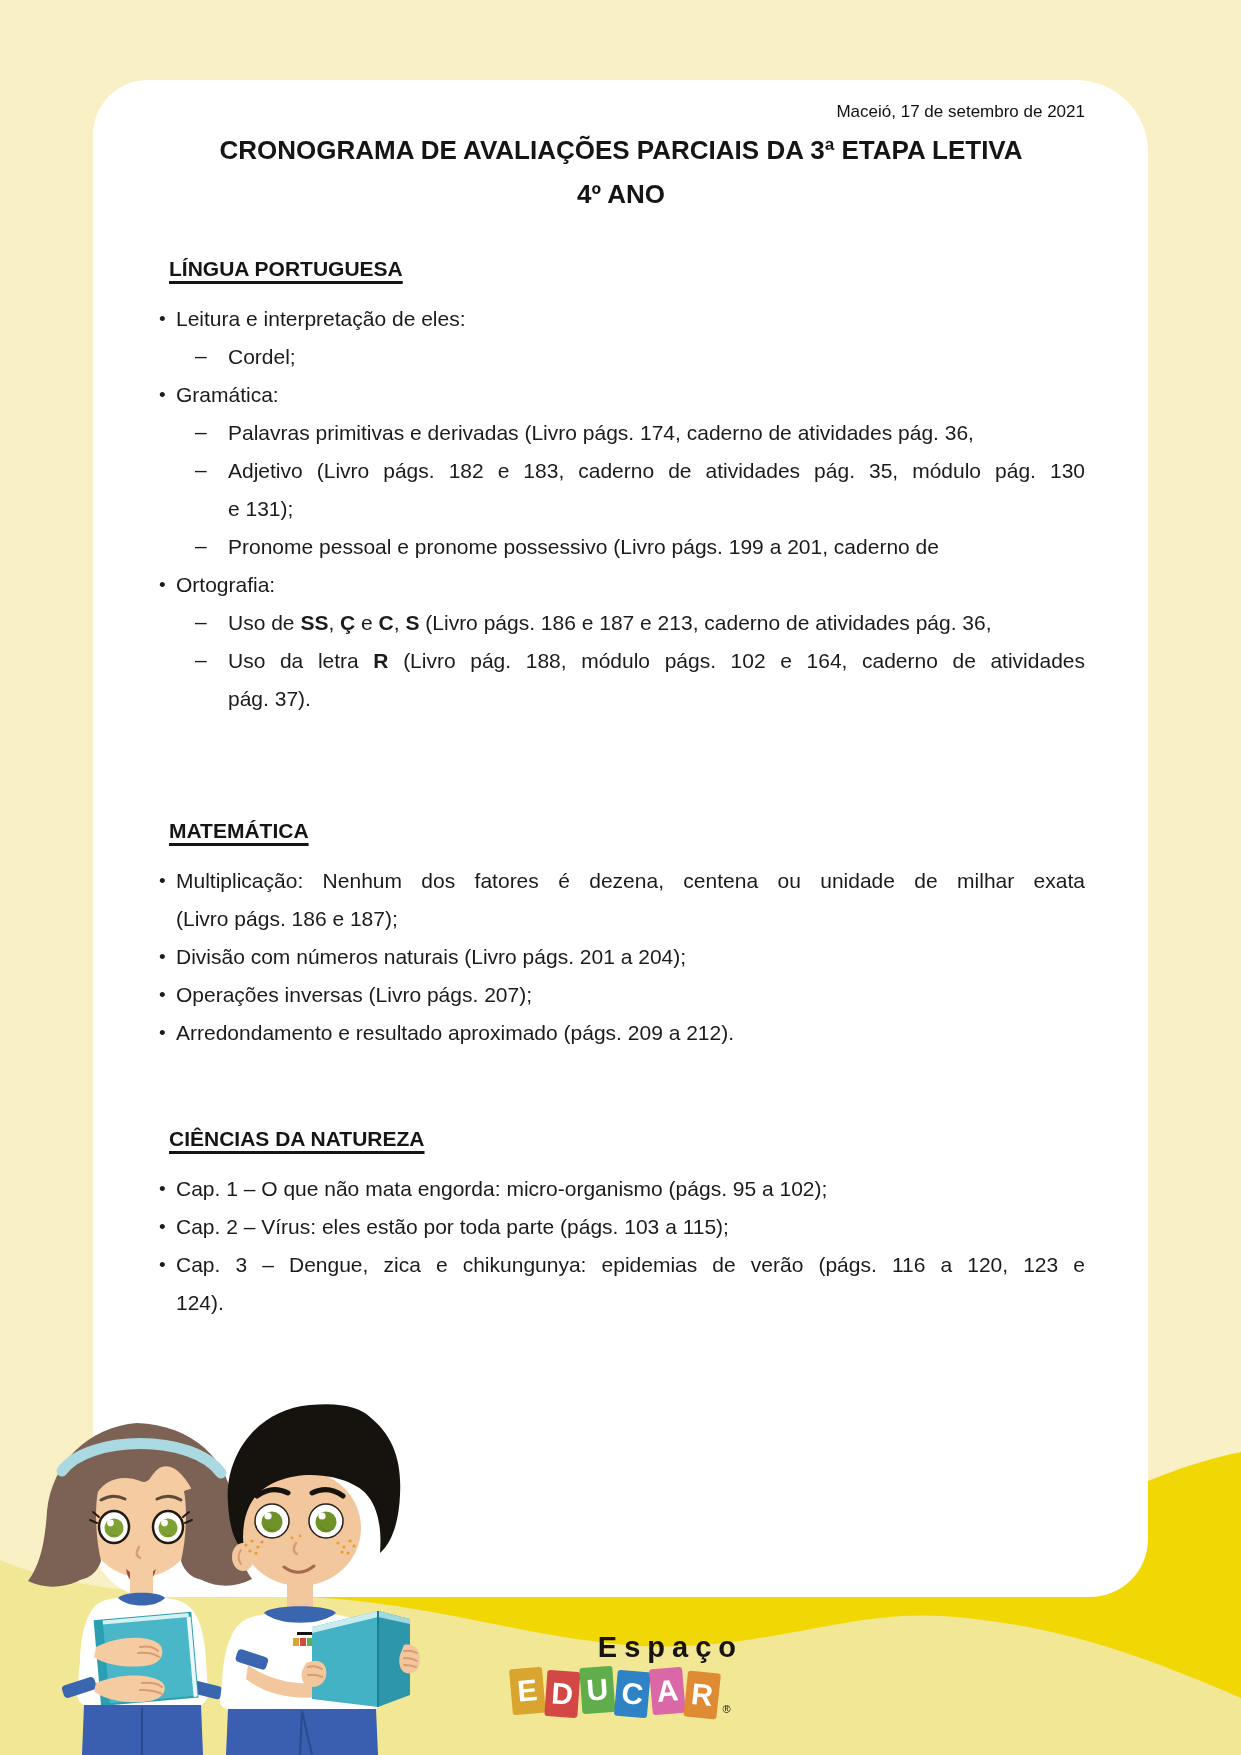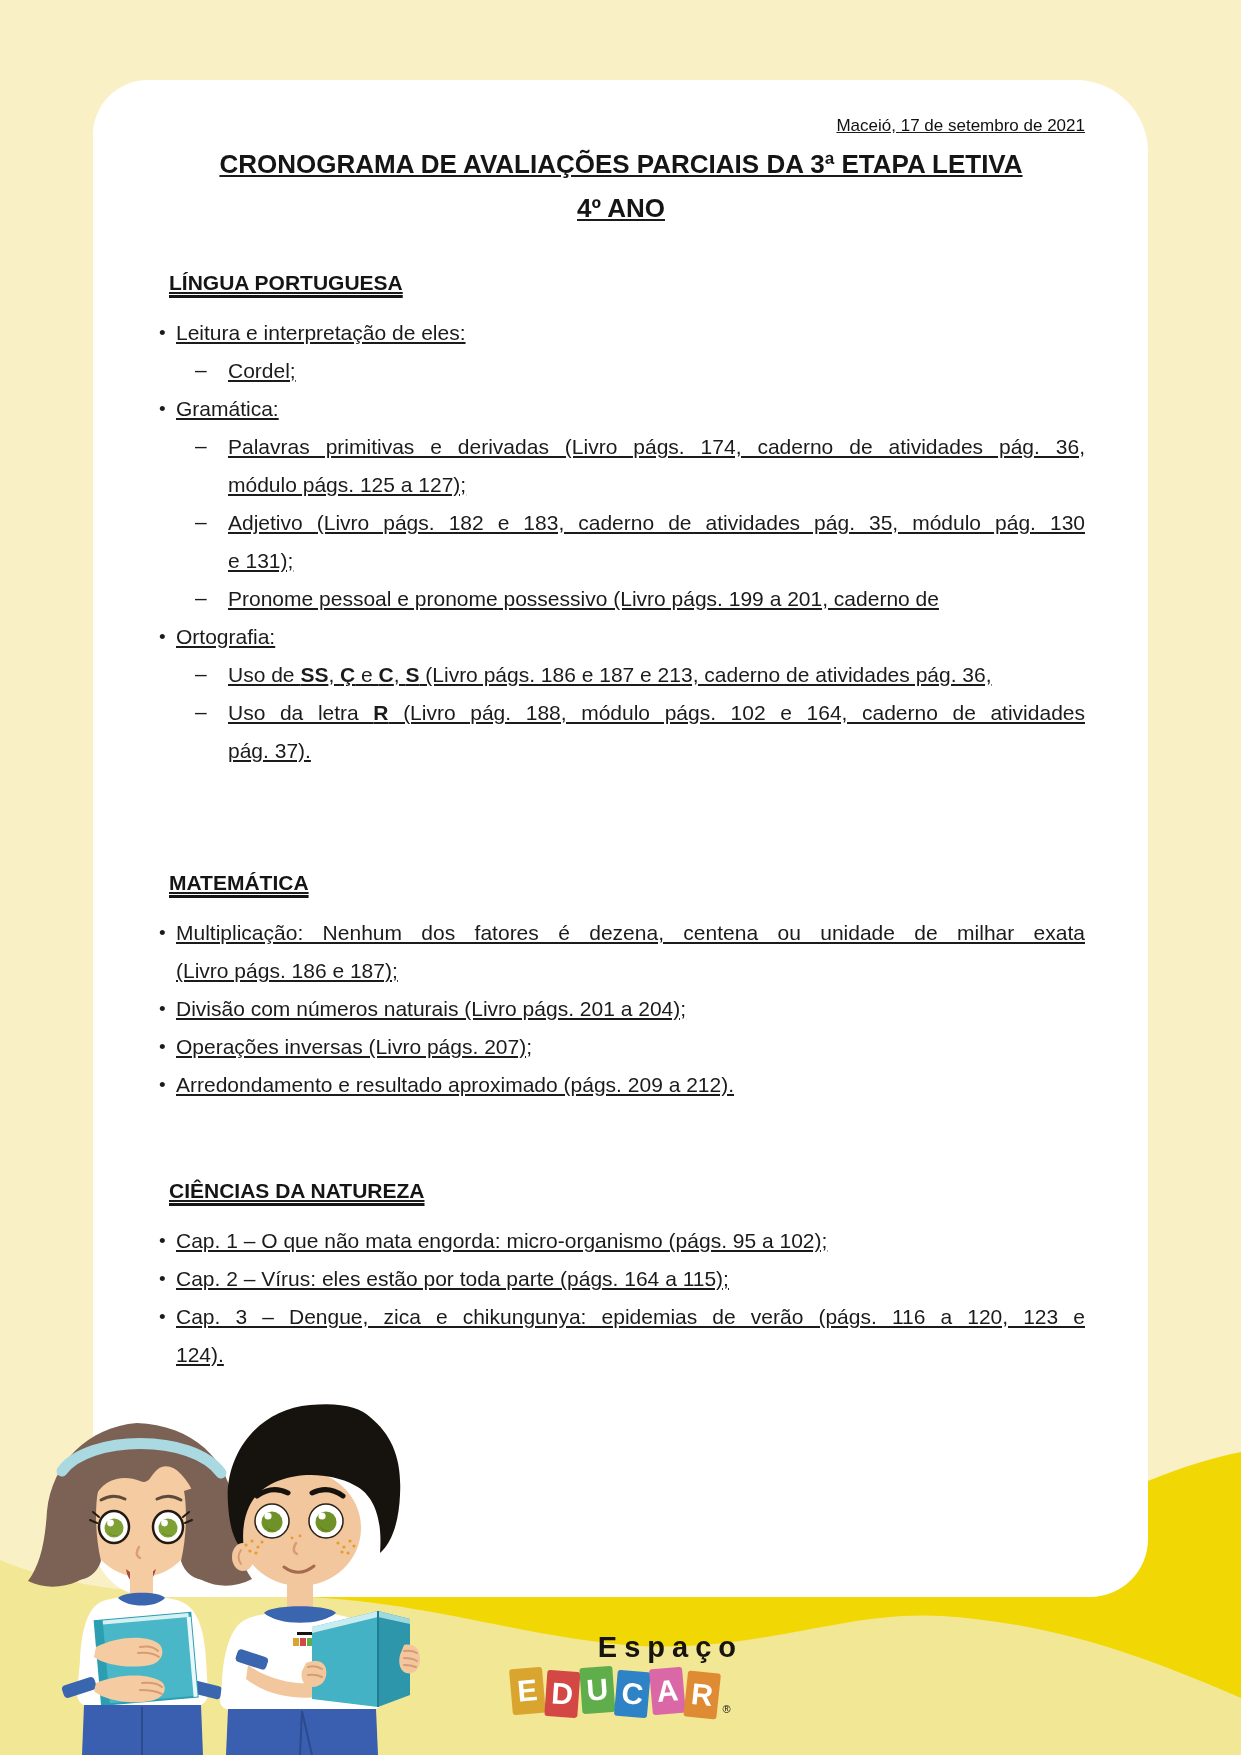--- a/index.html
+++ b/index.html
@@ -8,21 +8,21 @@
 
   
   #waves{position:absolute;left:0;top:0;width:1241px;height:1755px;z-index:1;}
 
   
   .card{
     position:absolute;left:93px;top:80px;width:1055px;height:1517px;
     background:#FFFFFF;border-radius:55px 72px 58px 58px;z-index:2;
     box-sizing:border-box;
   }
-  .content{padding:34px 63px 0 64px;color:#1B1B1B;text-decoration:underline;}
+  .content{padding:20px 63px 0 64px;color:#1B1B1B;}
 
   .date{font-size:17px;line-height:24px;text-align:right;color:#111;}
 
   .title{margin-top:4px;text-align:center;font-size:26px;font-weight:bold;line-height:44px;color:#151515;}
 
   .section{margin:0;}
   .section.s0{margin-top:34px;}
   .section.s1{margin-top:94px;}
   .section.s2{margin-top:68px;}
   h2.sec-heading{
@@ -92,21 +92,20 @@
             <div class="txt">Cordel;</div>
           </li>
           <li class="item l1">
             <span class="marker">•</span>
             <div class="txt">Gramática:</div>
           </li>
           <li class="item l2">
             <span class="marker">–</span>
             <div class="txt">
                 <div class="jline">Palavras primitivas e derivadas (Livro págs. 174, caderno de atividades pág. 36,</div>
-                <div class="jline">módulo págs. 125 a 127);</div>
               </div>
           </li>
           <li class="item l2">
             <span class="marker">–</span>
             <div class="txt">
                 <div class="jline">Adjetivo (Livro págs. 182 e 183, caderno de atividades pág. 35, módulo pág. 130</div>
                 <div class="jline">e 131);</div>
               </div>
           </li>
           <li class="item l2">
@@ -162,21 +161,21 @@
 
       <div class="section s2">
         <h2 class="sec-heading">CIÊNCIAS DA NATUREZA</h2>
         <ul class="lst">
           <li class="item l1">
             <span class="marker">•</span>
             <div class="txt">Cap. 1 – O que não mata engorda: micro-organismo (págs. 95 a 102);</div>
           </li>
           <li class="item l1">
             <span class="marker">•</span>
-            <div class="txt">Cap. 2 – Vírus: eles estão por toda parte (págs. 164 a 115);</div>
+            <div class="txt">Cap. 2 – Vírus: eles estão por toda parte (págs. 103 a 115);</div>
           </li>
           <li class="item l1">
             <span class="marker">•</span>
             <div class="txt">
                 <div class="jline">Cap. 3 – Dengue, zica e chikungunya: epidemias de verão (págs. 116 a 120, 123 e</div>
                 <div class="jline">124).</div>
               </div>
           </li>
         </ul>
       </div>

